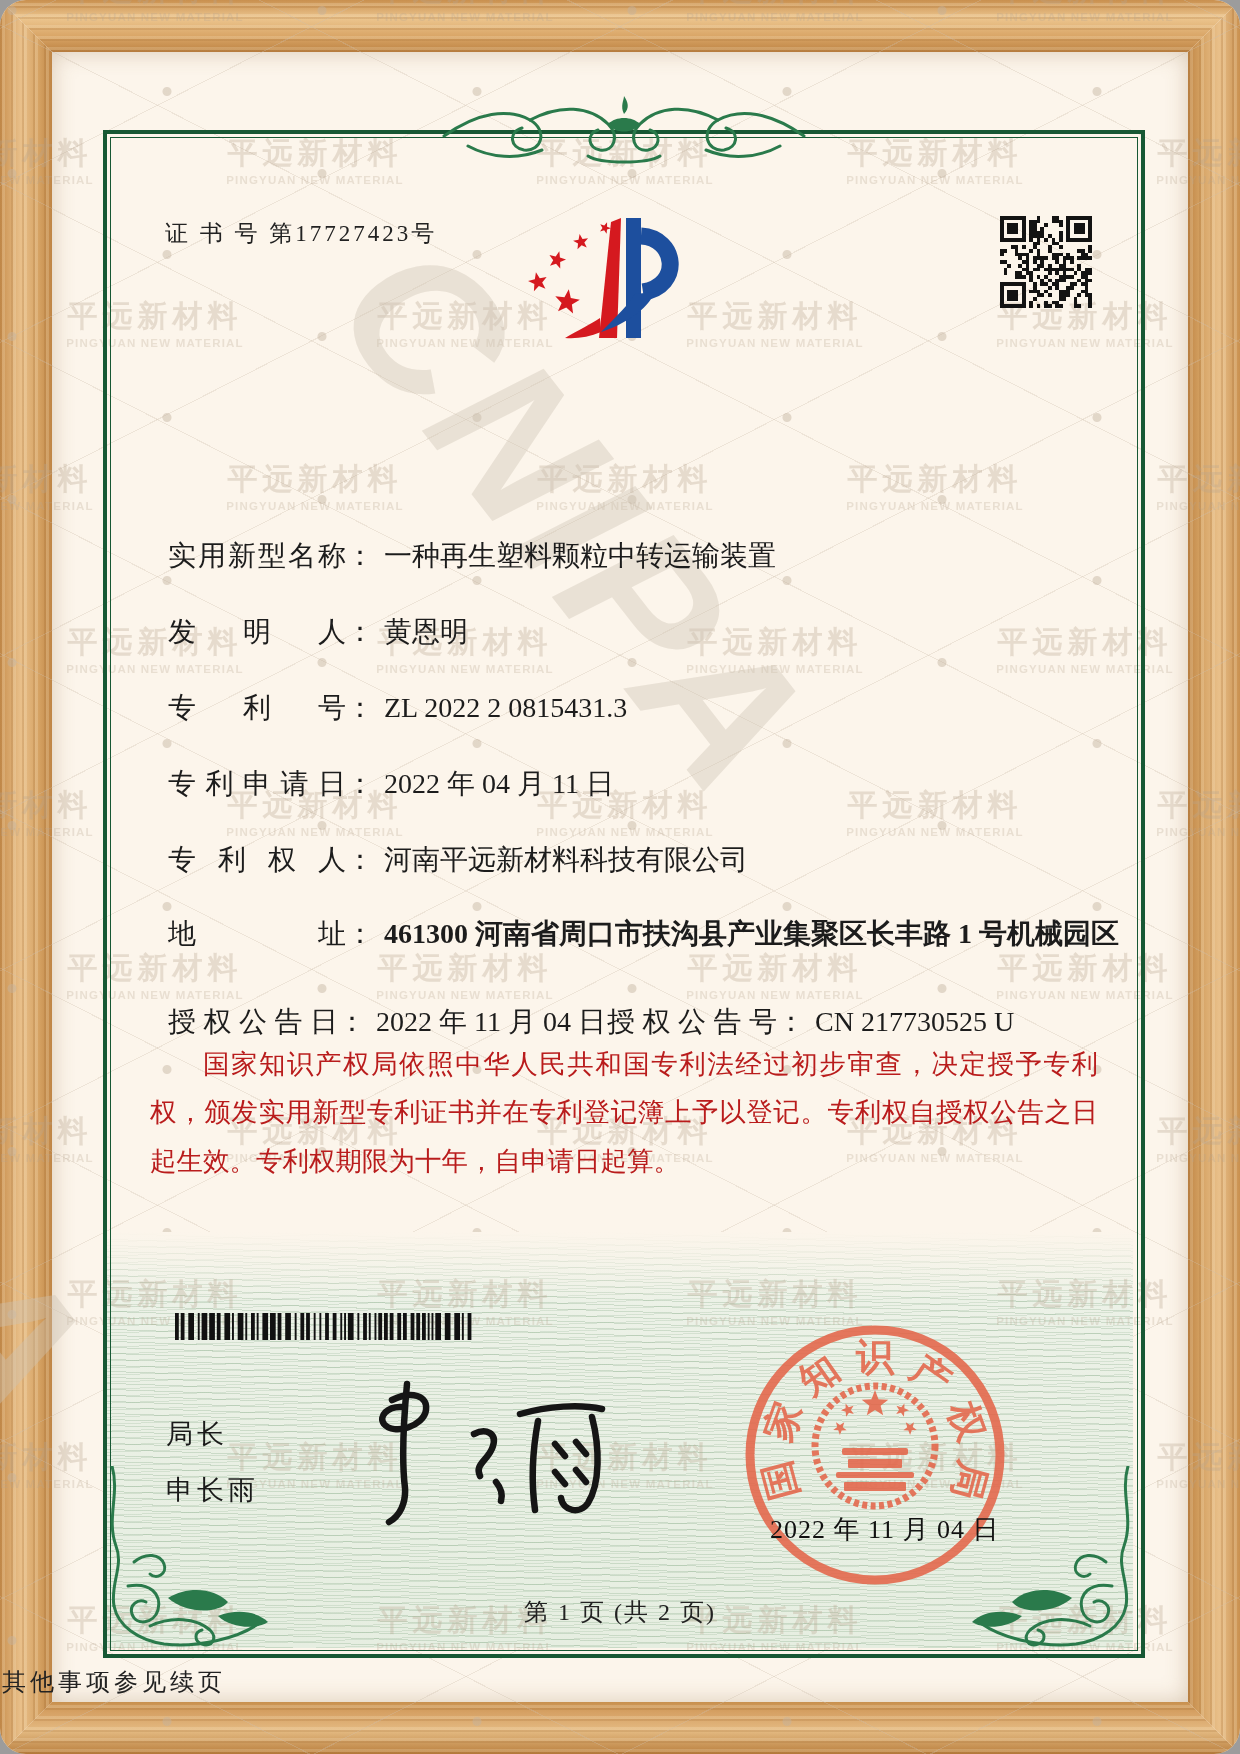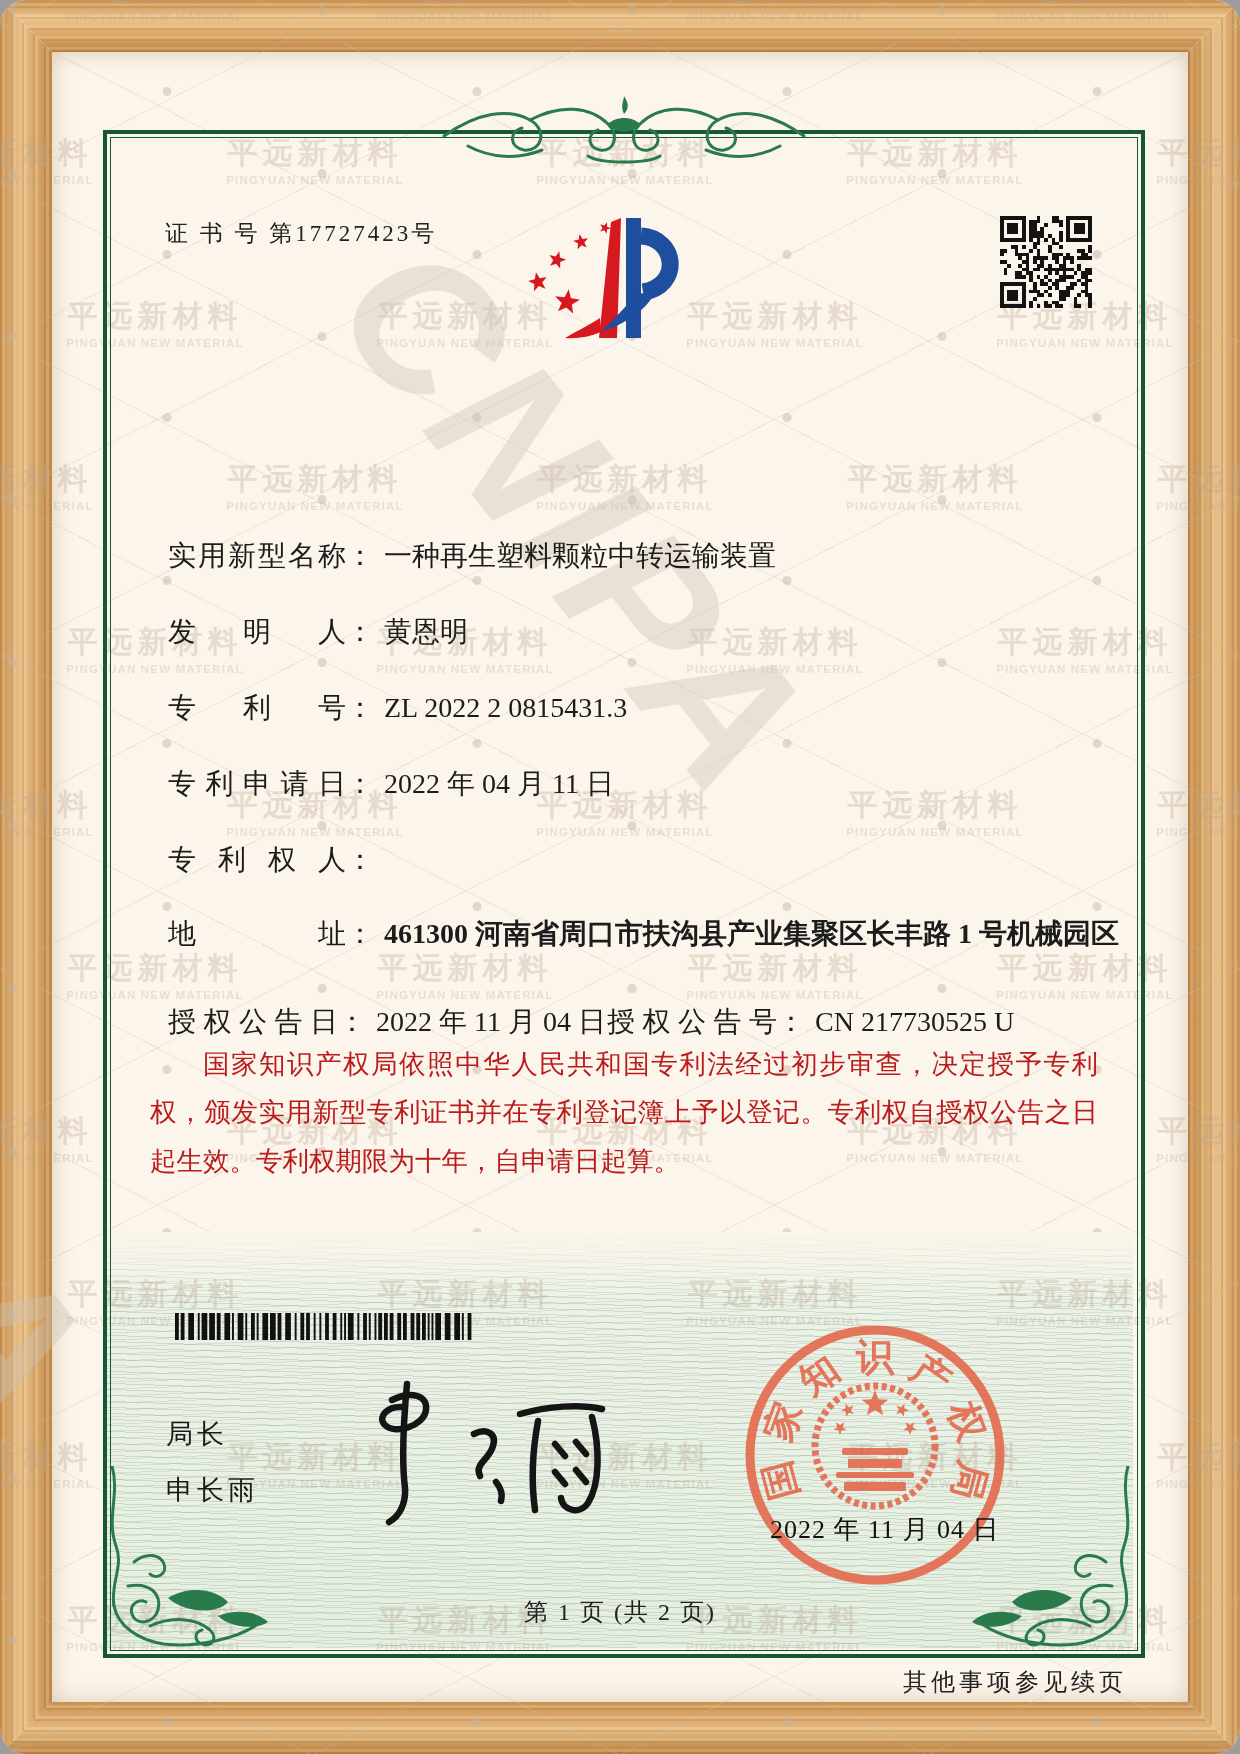--- a/index.html
+++ b/index.html
@@ -68,21 +68,21 @@
   .grantB{left:563px;}
   .paras{position:absolute;left:150px;top:1040px;width:948px;z-index:6;font-size:26.5px;color:#b91c1c;
     line-height:1.83;text-align:justify;}
   .paras p{margin:0;text-indent:2em;}
   .barcode{position:absolute;left:175px;top:1313px;width:300px;height:27px;z-index:6;}
   .who{position:absolute;left:166px;z-index:6;font-size:27px;color:#1a1a1a;letter-spacing:4px;}
   .sig{position:absolute;left:352px;top:1376px;width:256px;height:156px;z-index:7;}
   .seal{position:absolute;left:738px;top:1318px;width:274px;height:274px;z-index:7;opacity:.88;}
   .seal-date{position:absolute;left:770px;top:1512px;z-index:8;font-size:26px;color:#111;letter-spacing:1px;}
   .pagefoot{position:absolute;left:105px;top:1596px;width:1030px;z-index:6;text-align:center;font-size:24px;color:#222;letter-spacing:2px;}
-  .contnote{position:absolute;left:11px;top:1666px;width:1116px;z-index:6;text-align:right;font-size:24px;color:#222;letter-spacing:4px;}
+  .contnote{position:absolute;left:2px;top:1666px;width:1116px;z-index:6;text-align:left;font-size:24px;color:#222;letter-spacing:4px;}
 </style>
 </head>
 <body>
 
 <div class="page">
 
   <div class="wood top"></div>
   <div class="wood bottom"></div>
   <div class="wood left"></div>
   <div class="wood right"></div>
@@ -659,20 +659,21 @@
     <span class="val">ZL 2022 2 0815431.3</span>
   </div>
   <div class="row" style="top:762px;justify-content:flex-end;">
     <span class="lbl">专利申请日</span>
       <span class="colon">：</span>
     <span class="val">2022 年 04 月 11 日</span>
   </div>
   <div class="row" style="top:838px;">
     <span class="lbl">专利权人</span>
       <span class="colon">：</span>
+    <span class="val">河南平远新材料科技有限公司</span>
   </div>
   <div class="row addr" style="top:912px;">
     <span class="lbl">地址</span>
       <span class="colon">：</span>
     <span class="val">461300 河南省周口市扶沟县产业集聚区长丰路 1 号机械园区</span>
   </div>
   <div class="row grantA" style="top:1000px;">
     <span class="lbl" style="width:170px;">授权公告日</span>
       <span class="colon">：</span>
     <span class="val">2022 年 11 月 04 日</span>

